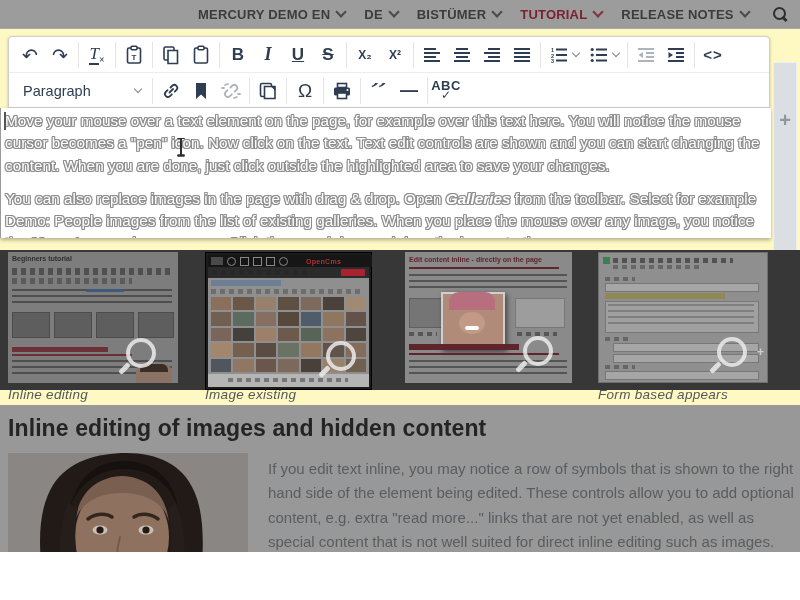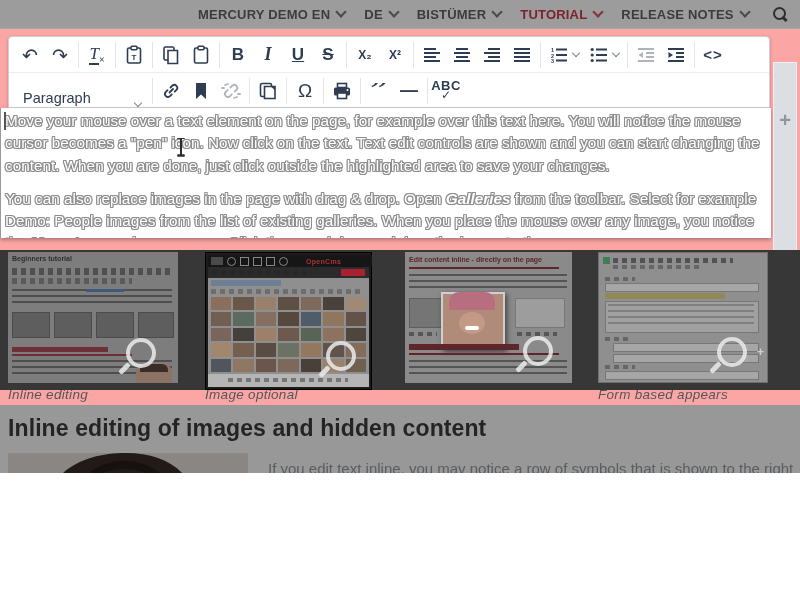--- a/index.html
+++ b/index.html
@@ -1,17 +1,17 @@
 <!DOCTYPE html>
 <html><head>
 <meta charset="utf-8">
 <style>
   html,body{margin:0;padding:0;}
   body{font-family:"Liberation Sans","DejaVu Sans",sans-serif;}
-  #stage{position:relative;width:800px;height:473px;overflow:hidden;background:#fca5a5;}
+  #stage{position:relative;width:800px;height:552px;overflow:hidden;background:#fef9c3;}
 
   
   .nav{position:absolute;left:0;top:0;width:800px;height:28px;background:#9c9c9c;border-bottom:1px solid #a8a8a8;display:flex;align-items:center;}
   .nav-inner{position:absolute;left:198px;top:0;height:28px;display:flex;align-items:center;gap:19px;}
   .nav-item{display:flex;align-items:center;font-size:13px;font-weight:700;letter-spacing:.2px;color:#3c3c3c;cursor:pointer;white-space:nowrap;}
   .nav-item.active{color:#7b2230;}
   .chev{width:6px;height:6px;border-right:2px solid currentColor;border-bottom:2px solid currentColor;transform:rotate(45deg);display:inline-block;margin-left:7px;margin-top:-4px;opacity:.85;}
   .searchicon{position:relative;width:16px;height:16px;margin-left:4px;}
   .searchicon::before{content:"";position:absolute;left:1px;top:1px;width:9px;height:9px;border:2.5px solid #2e2e2e;border-radius:50%;}
   .searchicon::after{content:"";position:absolute;left:11px;top:10px;width:2.5px;height:6px;background:#2e2e2e;transform:rotate(-45deg);}
@@ -31,21 +31,21 @@
   .g-sub{font-size:12px;font-weight:700;}
   .g-arrow{font-size:19px;font-weight:400;font-family:"DejaVu Sans",sans-serif;}
   .g-code{font-size:15px;font-weight:700;letter-spacing:1px;}
   .g-om{font-size:19px;font-weight:400;}
   .g-quote{font-family:"Liberation Serif",serif;font-size:34px;line-height:10px;height:16px;overflow:hidden;font-weight:700;}
   .g-hr{font-size:18px;font-weight:700;}
   .tx-ico{position:relative;font-family:"Liberation Serif",serif;}
   .tx-ico .T{font-style:italic;font-size:17px;border-bottom:2px solid #2e3d52;padding-bottom:0px;}
   .tx-ico .x{font-size:10px;font-weight:700;vertical-align:-4px;}
   .schev{width:5px;height:5px;border-right:1.8px solid #7a8794;border-bottom:1.8px solid #7a8794;transform:rotate(45deg);display:inline-block;margin-left:5px;margin-top:-3px;}
-  .para-sel{display:flex;align-items:flex-end;justify-content:space-between;width:118px;height:30px;padding:0 8px;color:#2e3d52;font-size:14.5px;cursor:pointer;gap:10px;}
+  .para-sel{display:flex;align-items:center;justify-content:space-between;width:118px;height:30px;padding:0 8px;color:#2e3d52;font-size:14.5px;cursor:pointer;gap:10px;}
   .abc-ico{display:flex;flex-direction:column;align-items:center;line-height:8px;}
   .abc-ico .a{font-size:13px;font-weight:700;letter-spacing:.5px;text-align:right;}
   .abc-ico .c{font-size:12px;font-weight:800;margin-top:1px;}
 
   
   .edit-area{position:absolute;left:0;top:108px;width:771px;height:130px;background:#fff;border-left:1px solid #9a9a9a;box-sizing:border-box;box-shadow:0 2px 4px rgba(0,0,0,.3);overflow:hidden;cursor:text;}
   .edit-text{position:absolute;left:4px;top:2px;width:764px;font-size:15.3px;line-height:22.3px;color:#fff;letter-spacing:0px;
     text-shadow:-1px -1px 0 #8e8e8e,1px -1px 0 #8e8e8e,-1px 1px 0 #8e8e8e,1px 1px 0 #8e8e8e,0 1px 0 #8e8e8e,0 -1px 0 #8e8e8e,1px 0 0 #8e8e8e,-1px 0 0 #8e8e8e;}
   .edit-text p{margin:0 0 11px 0;}
   .seg-b{font-weight:400;}
@@ -430,21 +430,21 @@
     <div class="minibar" style="position:absolute;left:6px;top:84px;width:24px;height:4px;opacity:.6;"></div>
     <div style="position:absolute;left:14px;top:90px;width:144px;height:7px;background:#a6a6a6;border:1px solid #777;"></div>
     <div style="position:absolute;left:14px;top:101px;width:144px;height:7px;background:#a6a6a6;border:1px solid #777;"></div>
     <div class="minibar" style="position:absolute;left:6px;top:112px;width:30px;height:4px;opacity:.6;"></div>
     <div style="position:absolute;left:6px;top:118px;width:152px;height:7px;background:#a6a6a6;border:1px solid #777;"></div>
     <div class="mag" style="left:118px;top:84px;"></div>
     <div style="position:absolute;left:158px;top:92px;font-size:12px;font-weight:700;color:#cfcfcf;">+</div>
   </div>
 
   <div class="caption" style="left:8px;">Inline editing</div>
-  <div class="caption" style="left:205px;">Image optional</div>
+  <div class="caption" style="left:205px;">Image existing</div>
   <div class="caption" style="left:598px;">Form based appears</div>
 
   <div class="botsec"></div>
   <div class="h2">Inline editing of images and hidden content</div>
 
   <svg class="portrait" viewBox="0 0 240 147">
     <rect x="0" y="0" width="240" height="147" fill="#a39f9c"></rect>
 
     <path d="M38 147 C30 100 28 60 45 32 C60 8 90 0 118 0 C150 0 175 12 186 38 C198 64 196 105 190 147 Z" fill="#241b17"></path>
 

